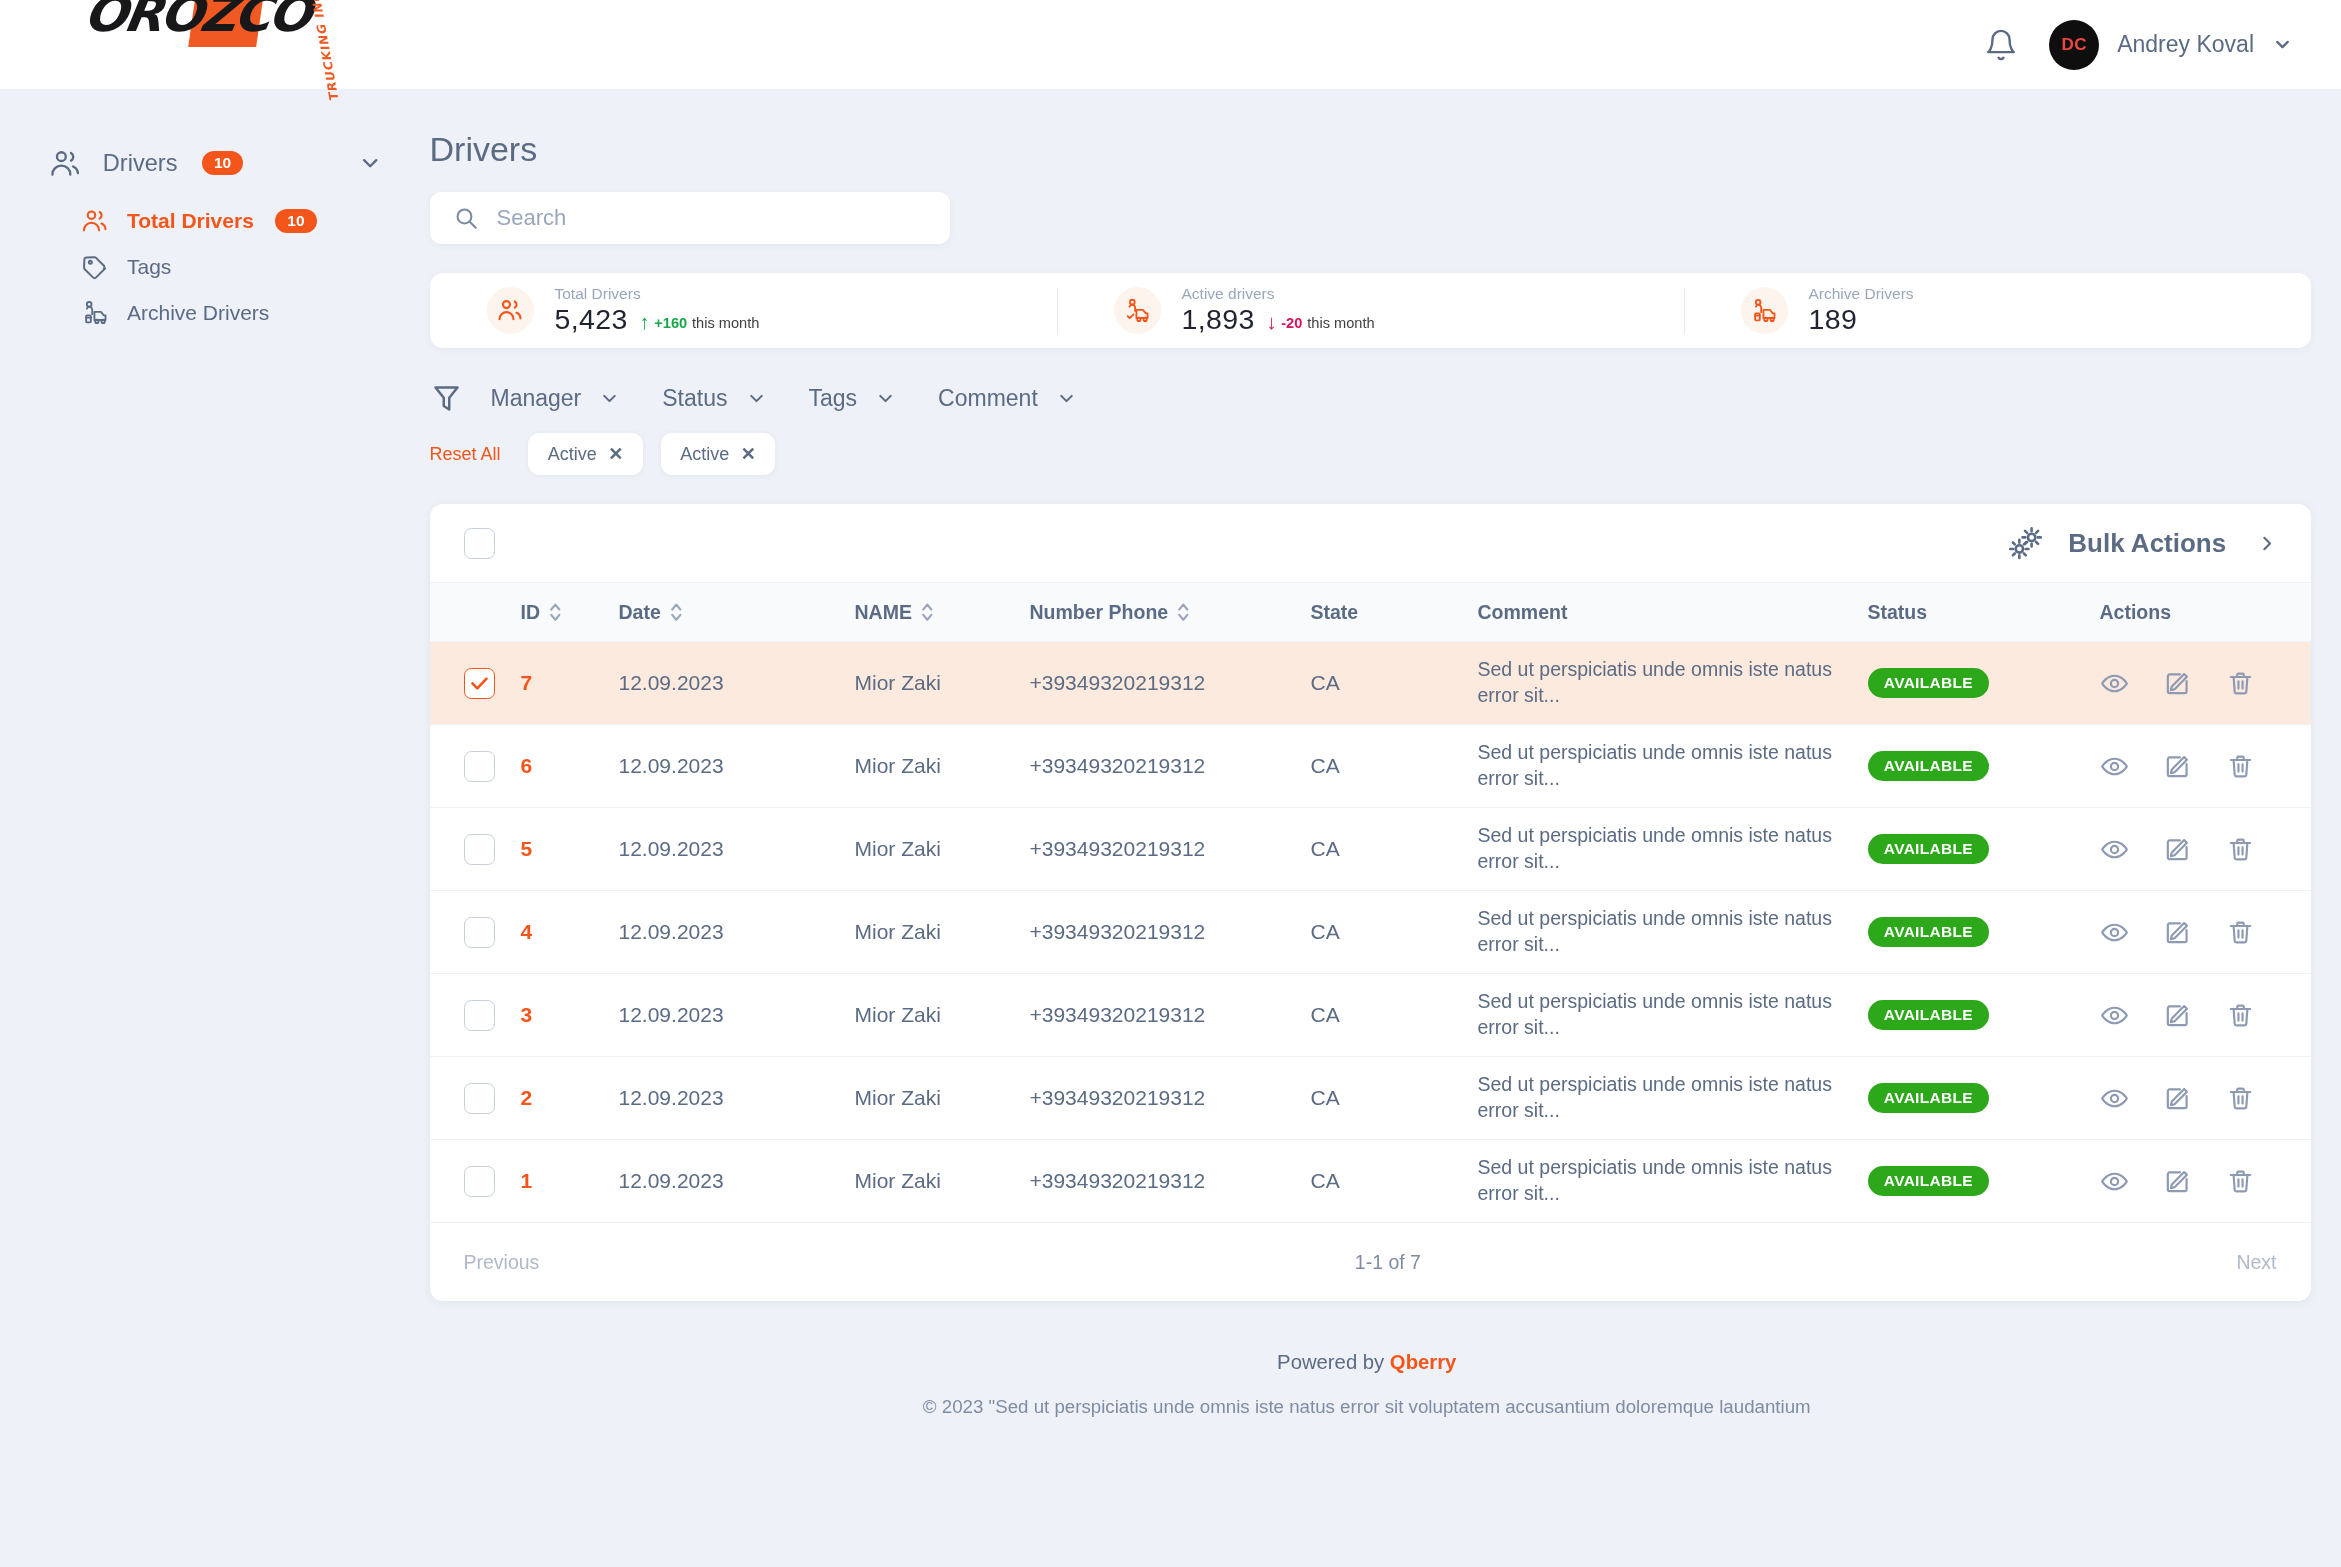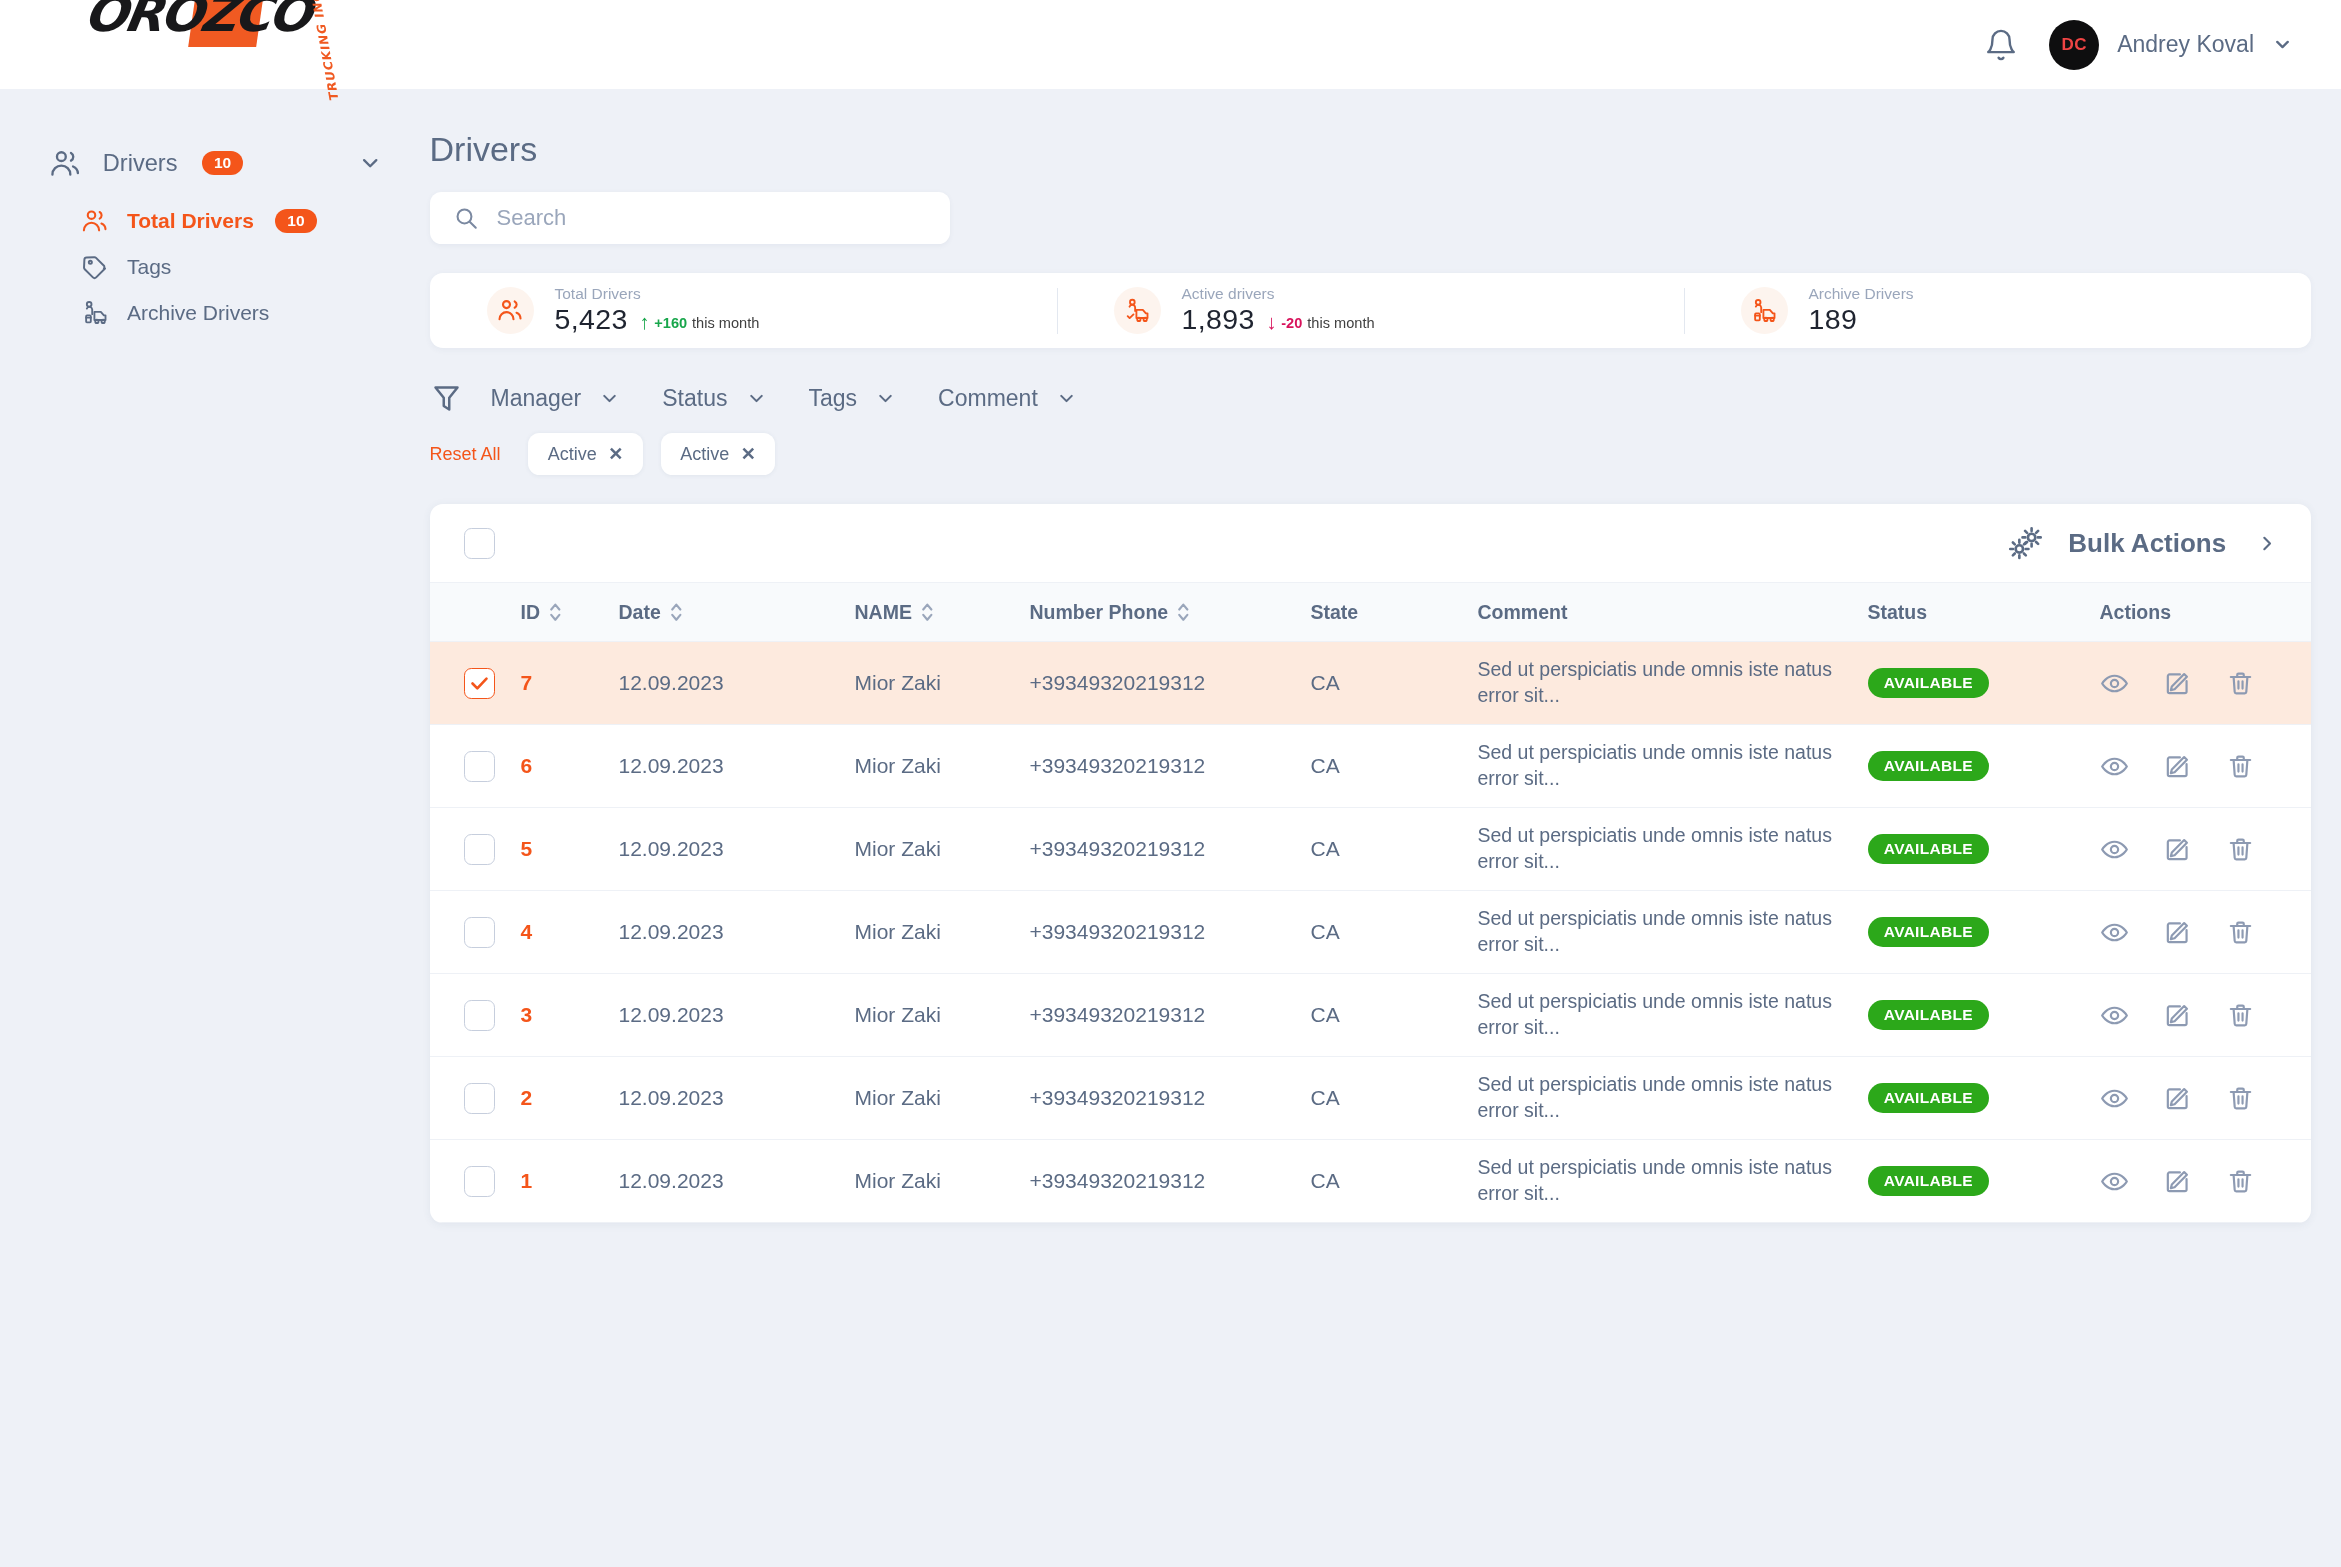--- a/index.html
+++ b/index.html
@@ -721,18 +721,30 @@
                     <path d="M9.3 6.6V4.8a1 1 0 0 1 1-1h3.4a1 1 0 0 1 1 1v1.8"></path>
                     <path d="M6.3 6.6 7.2 19a1.3 1.3 0 0 0 1.3 1.2h7a1.3 1.3 0 0 0 1.3-1.2l.9-12.4"></path>
                     <path d="M10.3 10.2v6M13.7 10.2v6"></path>
                   </svg>
                 </div>
               </td>
             </tr>
           </tbody>
       </table>
 
-    </div>
-
+      <div class="pagination">
+        <span>Previous</span>
+        <span class="pcount">1-1 of 7</span>
+        <span>Next</span>
+      </div>
+    </div>
+
+    <div class="footer">
+      <div class="pwr">
+        <span>Powered by</span>
+        <b>Qberry</b>
+      </div>
+      <div class="copy">© 2023 "Sed ut perspiciatis unde omnis iste natus error sit voluptatem accusantium doloremque laudantium</div>
+    </div>
 
   </div>
 </div>
 
 
 </body></html>

